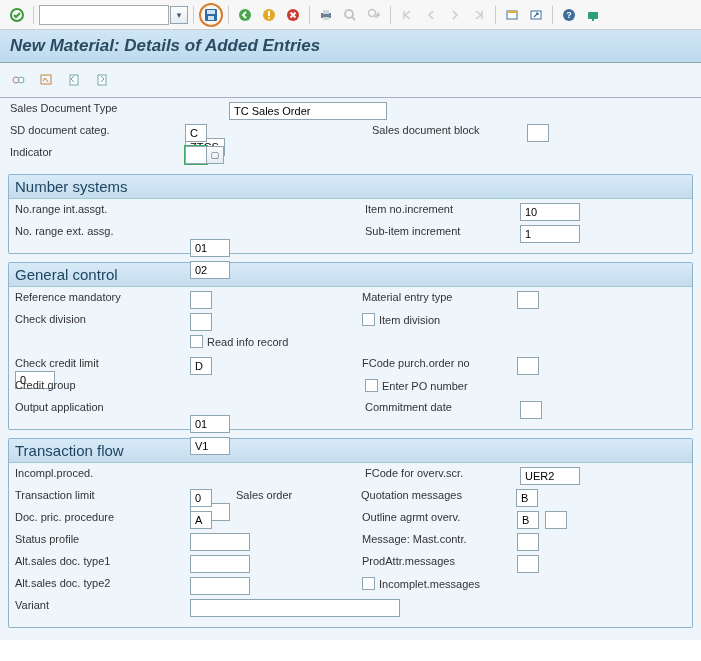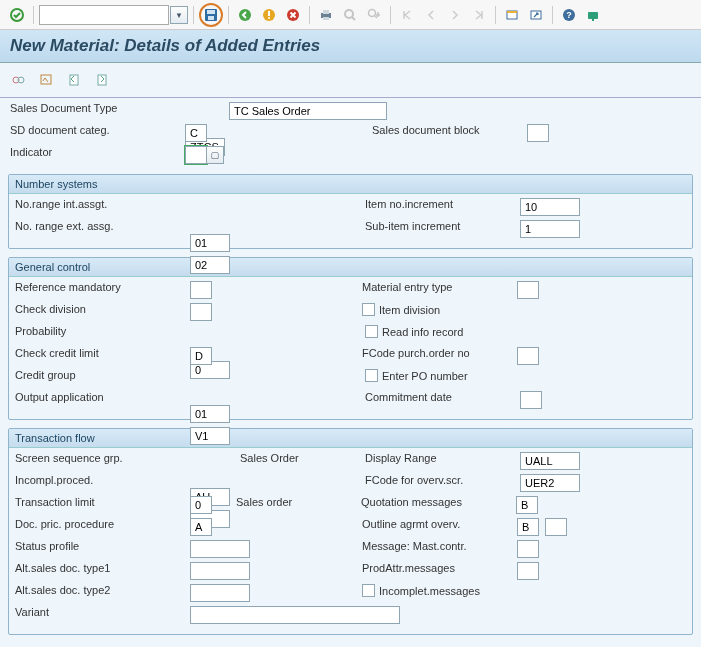--- a/index.html
+++ b/index.html
@@ -123,21 +123,21 @@
     border: 1px solid #8fb4cc;
     margin: 6px 4px 8px 4px;
     border-radius: 2px;
     background: #eef5fb;
   }
   .group-hd {
     background: linear-gradient(#d8eaf7,#c5dcee);
     border-bottom: 1px solid #9cc;
     padding: 3px 6px;
     color: #1d4561;
-    font-size: 11px;
+    font-size: 15px;
   }
   .group-body { padding: 4px 0 6px 0; }
   .cb {
     width: 13px; height: 13px;
     border: 1px solid #8fa6b2;
     background: #fff;
     display: inline-block;
     margin-right: 4px;
     vertical-align: middle;
   }
@@ -339,21 +339,20 @@
       <div class="row">
         <div class="label-col">Check division</div>
         <input type="text" class="fld fld-xs" value="" style="">
         <div style="flex:0 0 150px"></div>
         <span class="cb-wrap">
             <span class="cb"></span>
             <span>Item division</span>
           </span>
       </div>
       <div class="row">
-        <div class="label-col">Probability</div>
         <input type="text" class="fld w36" value="0" style="">
         <div style="flex:0 0 135px"></div>
         <span class="cb-wrap">
             <span class="cb"></span>
             <span>Read info record</span>
           </span>
       </div>
       <div class="row">
         <div class="label-col">Check credit limit</div>
         <input type="text" class="fld fld-xs" value="D" style="">
@@ -376,28 +375,20 @@
         <div style="flex:0 0 135px"></div>
         <div class="label-col2">Commitment  date</div>
         <input type="text" class="fld fld-xs" value="" style="">
       </div>
     </div>
   </div>
 
   <div class="group">
     <div class="group-hd">Transaction flow</div>
     <div class="group-body">
-      <div class="row">
-        <div class="label-col">Screen sequence grp.</div>
-        <input type="text" class="fld w36" value="AU" style="">
-        <div style="flex:0 0 10px"></div>
-        <div style="flex:0 0 125px">Sales Order</div>
-        <div class="label-col2">Display Range</div>
-        <input type="text" class="fld w60" value="UALL" style="">
-      </div>
       <div class="row">
         <div class="label-col">Incompl.proced.</div>
         <input type="text" class="fld w36" value="" style="">
         <div style="flex:0 0 135px"></div>
         <div class="label-col2">FCode for overv.scr.</div>
         <input type="text" class="fld w60" value="UER2" style="">
       </div>
       <div class="row">
         <div class="label-col">Transaction limit</div>
         <input type="text" class="fld fld-xs" value="0" style="">

